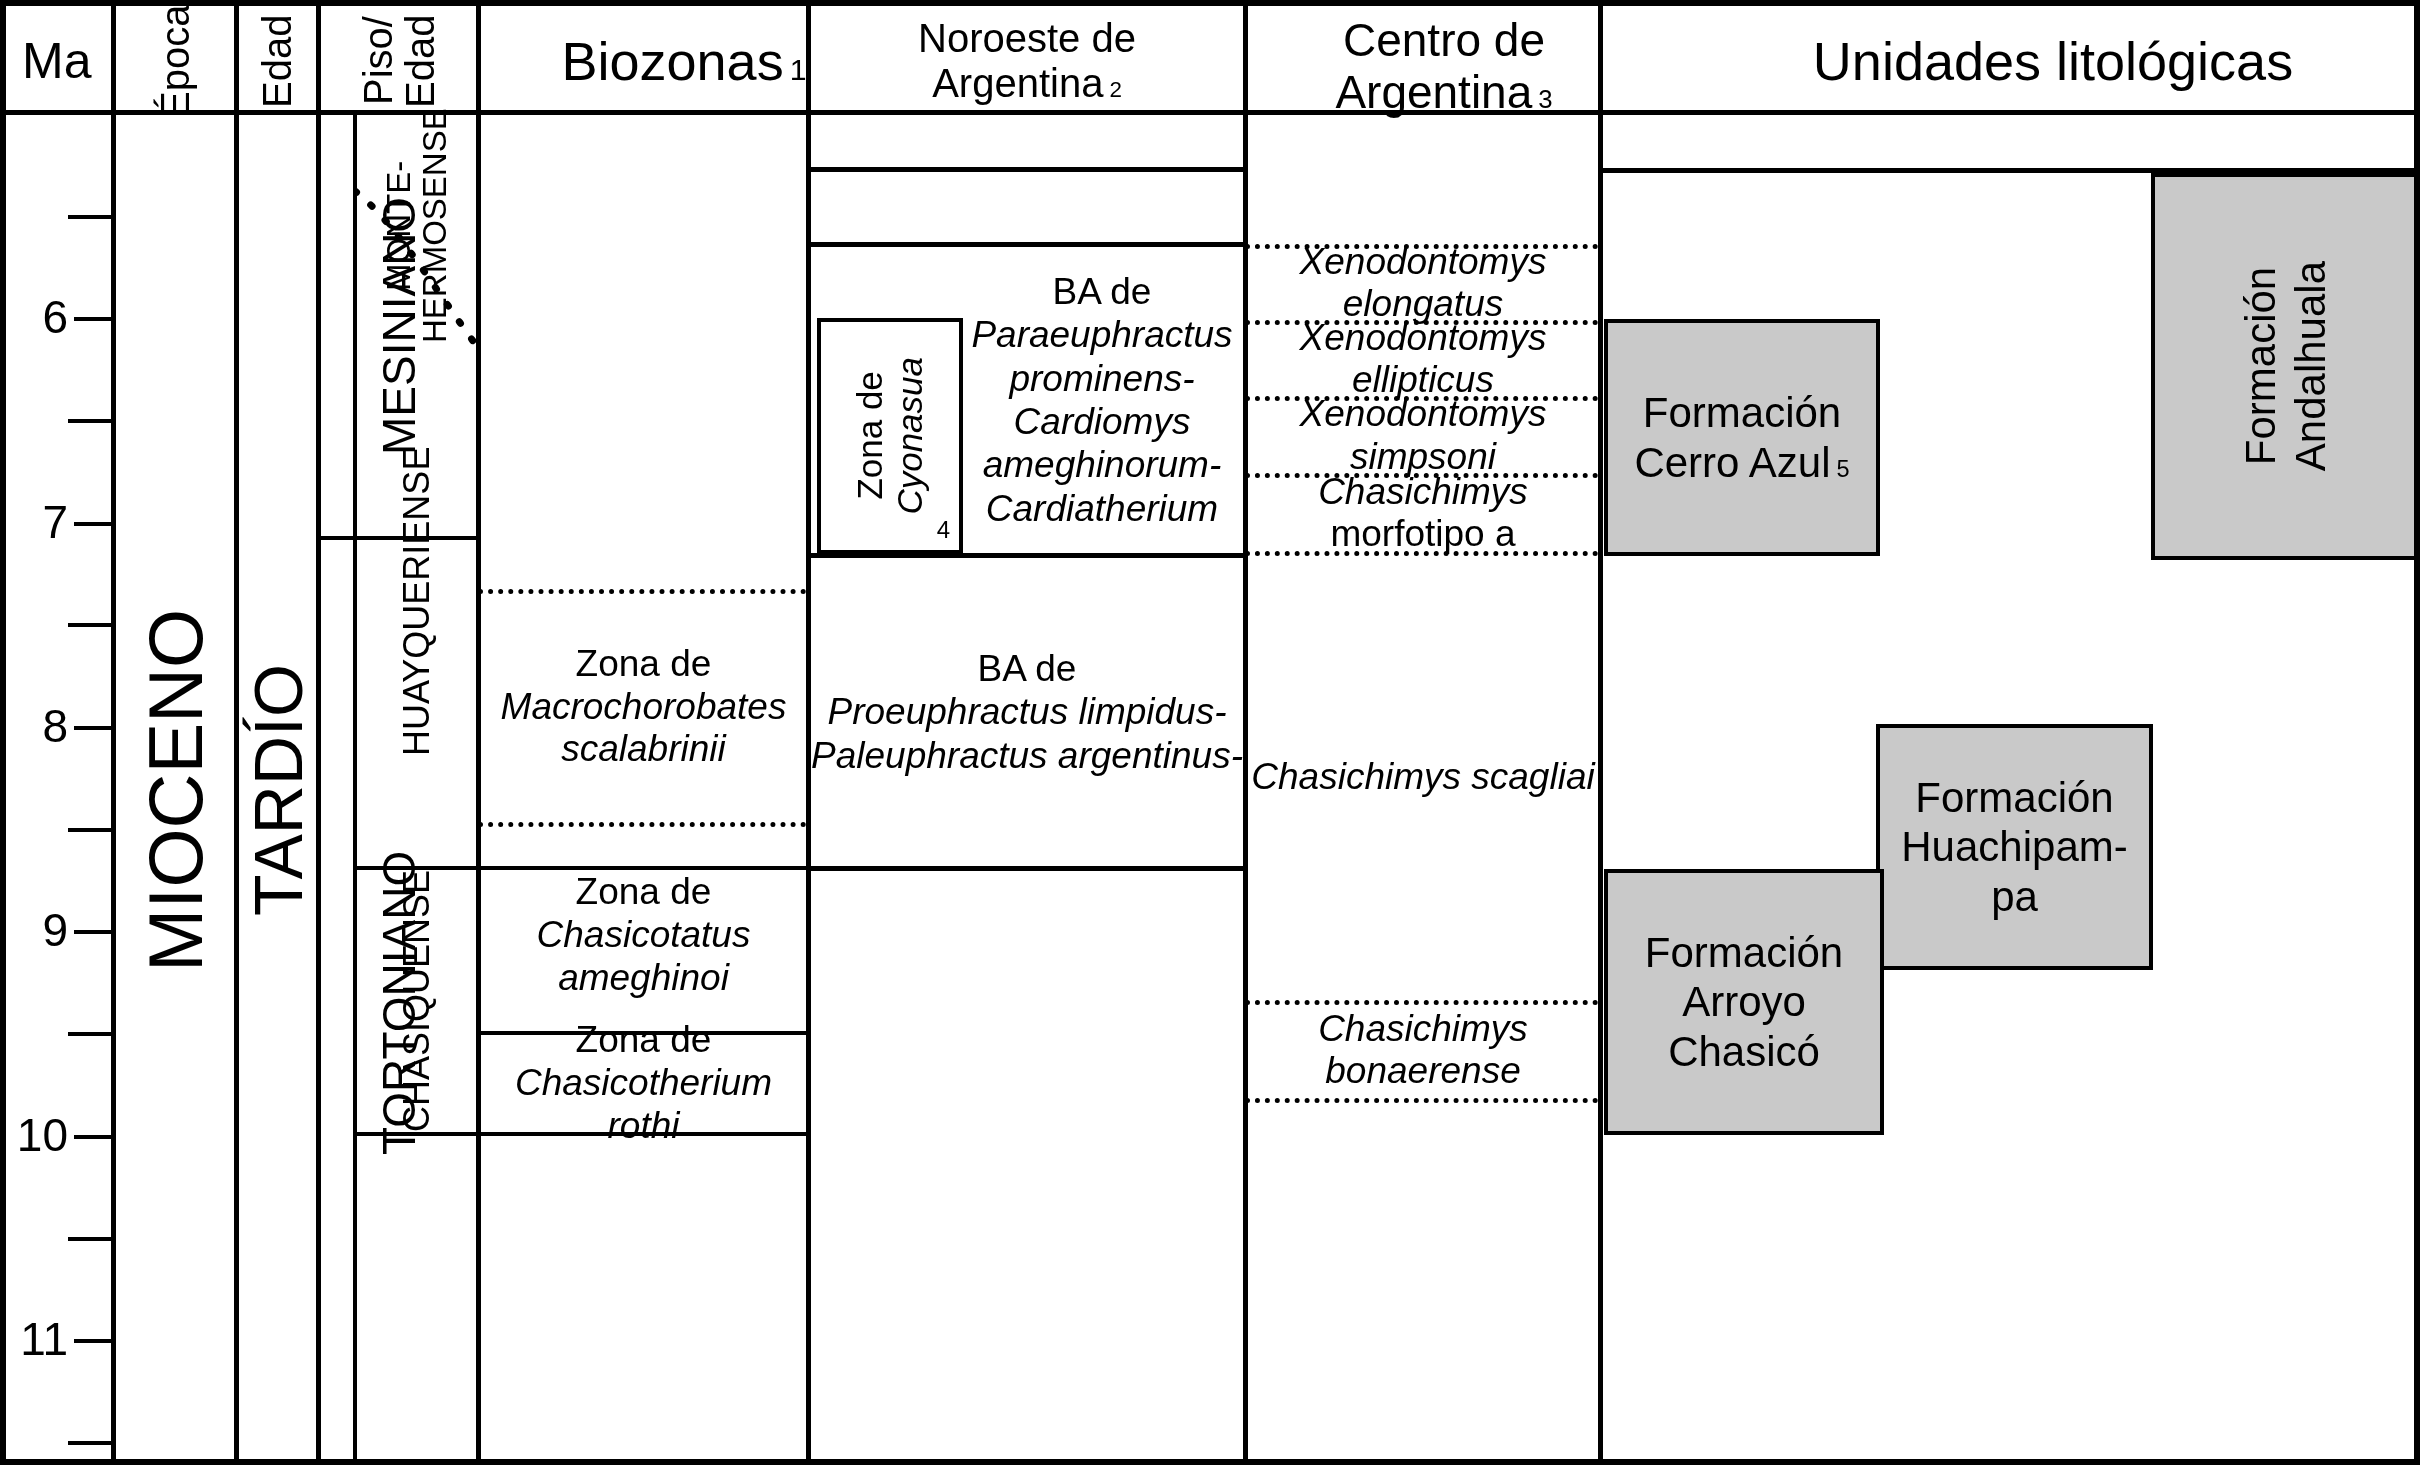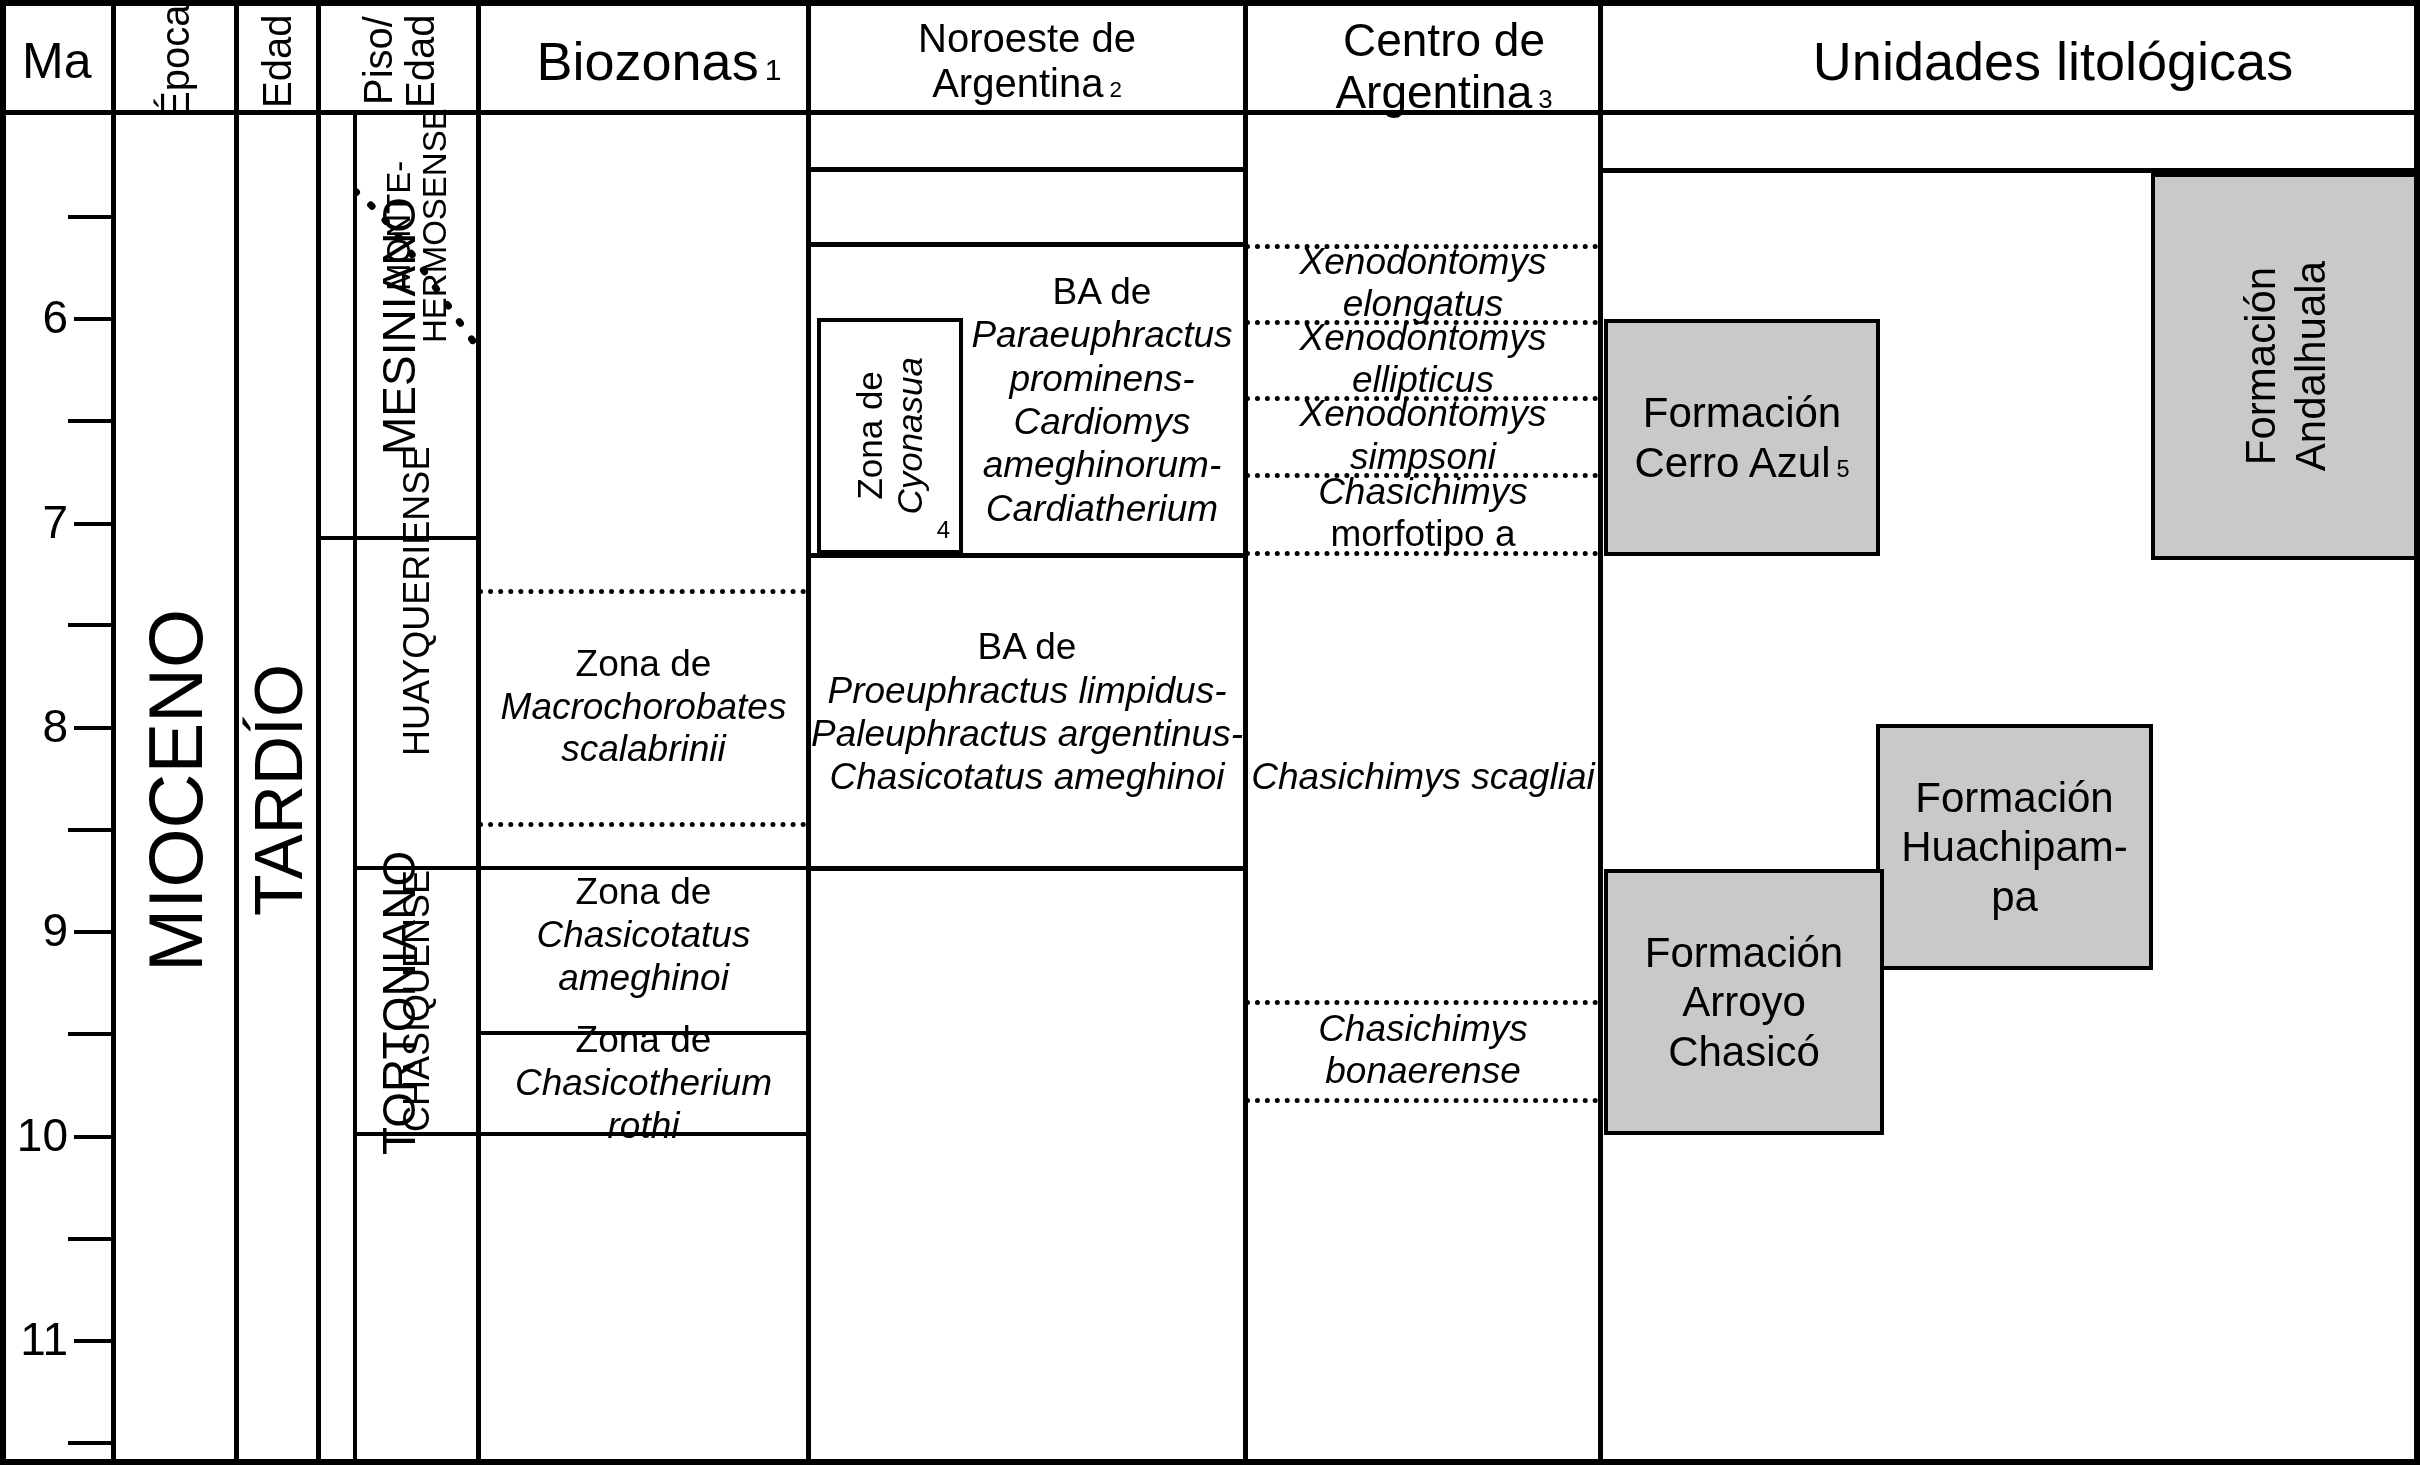--- a/index.html
+++ b/index.html
@@ -50,21 +50,21 @@
 
   <div class="cell hdrsm rot" style="left:233px;top:6px;width:77px;height:98px;">Edad</div>
 
   <div class="cell rot" style="left:315px;top:6px;width:155px;height:98px;font-size:40px;line-height:1.05;">
     <span>
       <span>Piso/</span><br>
       <span>Edad</span>
     </span>
   </div>
 
-  <div class="cell" style="left:475px;top:6px;width:356px;height:98px;font-size:54px;">
+  <div class="cell" style="left:500px;top:6px;width:356px;height:98px;font-size:54px;">
     <span><span>Biozonas</span><sub class="sup">1</sub></span>
   </div>
 
   <div class="cell" style="left:805px;top:6px;width:432px;height:98px;font-size:40px;line-height:1.12;">
     <span>
       <span>Noroeste de</span><br>
       <span>Argentina</span><sub class="sup">2</sub>
     </span>
   </div>
 
@@ -176,21 +176,20 @@
       <span class="it">Cyonasua</span>
     </div>
     <span style="position:absolute;right:9px;bottom:6px;font-size:24px;">4</span>
   </div>
 
   <div class="cell" style="left:805px;top:552px;width:432px;height:308px;font-size:37px;line-height:1.17;">
     <span>
       <span>BA de</span><br>
       <span class="it">Proeuphractus limpidus-</span><br>
       <span class="it">Paleuphractus argentinus-</span><br>
-      <span class="it">Chasicotatus ameghinoi</span>
     </span>
   </div>
 
   <div class="dotline" style="left:1239px;width:353px;top:238px;"></div>
   <div class="dotline" style="left:1239px;width:353px;top:314px;"></div>
   <div class="dotline" style="left:1239px;width:353px;top:390px;"></div>
   <div class="dotline" style="left:1239px;width:353px;top:467px;"></div>
   <div class="dotline" style="left:1239px;width:353px;top:545px;"></div>
   <div class="dotline" style="left:1239px;width:353px;top:994px;"></div>
   <div class="dotline" style="left:1239px;width:353px;top:1092px;"></div>

